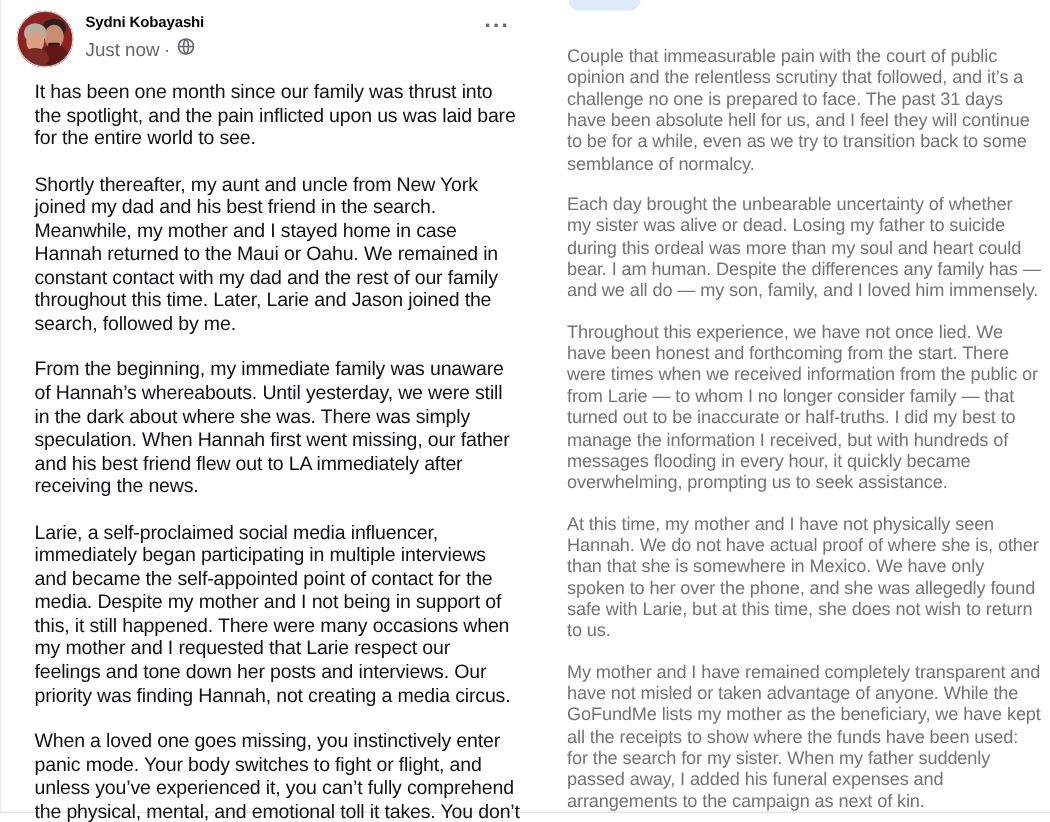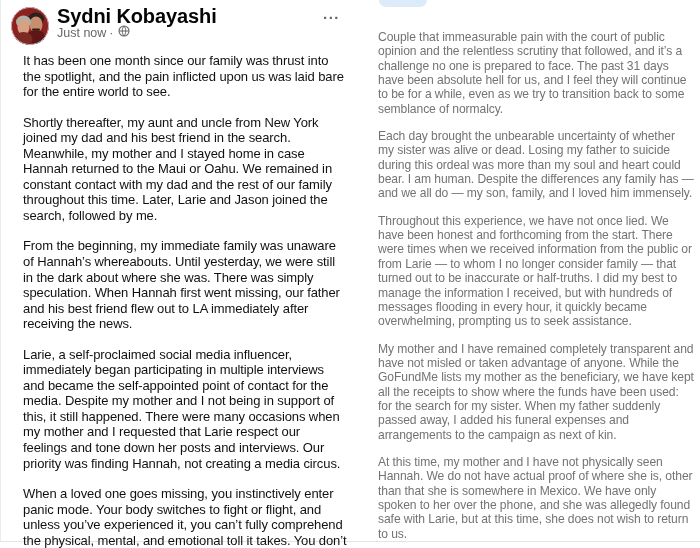--- a/index.html
+++ b/index.html
@@ -24,21 +24,21 @@
   .post-header {
     display: flex; align-items: flex-start;
     padding: 7px 10px 2px 10px;
   }
   .avatar {
     width: 38px; height: 38px; border-radius: 50%;
     overflow: hidden; flex-shrink: 0;
   }
   .header-text { margin-left: 8px; flex: 1; min-width: 0; }
   .author {
-    font-size: 20px; font-weight: 700; color: #050505;
+    font-size: 10px; font-weight: 700; color: #050505;
     line-height: 18px; letter-spacing: -0.1px;
   }
   .meta {
     display: flex; align-items: center; gap: 3px;
     font-size: 12.5px; color: #65676b; line-height: 16px;
   }
   .menu-btn {
     color: #606770; flex-shrink: 0;
     padding: 0 2px; margin-top: -2px;
     font-size: 15px; letter-spacing: 1.5px;
@@ -121,18 +121,18 @@
       <p>When a loved one goes missing, you instinctively enter panic mode. Your body switches to fight or flight, and unless you’ve experienced it, you can’t fully comprehend the physical, mental, and emotional toll it takes. You don’t know what is right or wrong because no one could ever prepare you for this.</p>
     </div>
   </div>
 
   <div class="col-right">
     <div class="blue-sliver"></div>
     <div class="cont-body">
       <p>Couple that immeasurable pain with the court of public opinion and the relentless scrutiny that followed, and it’s a challenge no one is prepared to face. The past 31 days have been absolute hell for us, and I feel they will continue to be for a while, even as we try to transition back to some semblance of normalcy.</p>
       <p>Each day brought the unbearable uncertainty of whether my sister was alive or dead. Losing my father to suicide during this ordeal was more than my soul and heart could bear. I am human. Despite the differences any family has — and we all do — my son, family, and I loved him immensely.</p>
       <p>Throughout this experience, we have not once lied. We have been honest and forthcoming from the start. There were times when we received information from the public or from Larie — to whom I no longer consider family — that turned out to be inaccurate or half-truths. I did my best to manage the information I received, but with hundreds of messages flooding in every hour, it quickly became overwhelming, prompting us to seek assistance.</p>
+      <p>At this time, my mother and I have not physically seen Hannah. We do not have actual proof of where she is, other than that she is somewhere in Mexico. We have only spoken to her over the phone, and she was allegedly found safe with Larie, but at this time, she does not wish to return to us.</p>
       <p>My mother and I have remained completely transparent and have not misled or taken advantage of anyone. While the GoFundMe lists my mother as the beneficiary, we have kept all the receipts to show where the funds have been used: for the search for my sister. When my father suddenly passed away, I added his funeral expenses and arrangements to the campaign as next of kin.</p>
-      <p>At this time, my mother and I have not physically seen Hannah. We do not have actual proof of where she is, other than that she is somewhere in Mexico. We have only spoken to her over the phone, and she was allegedly found safe with Larie, but at this time, she does not wish to return to us.</p>
     </div>
   </div>
 
 </div>
 
 </body></html>

